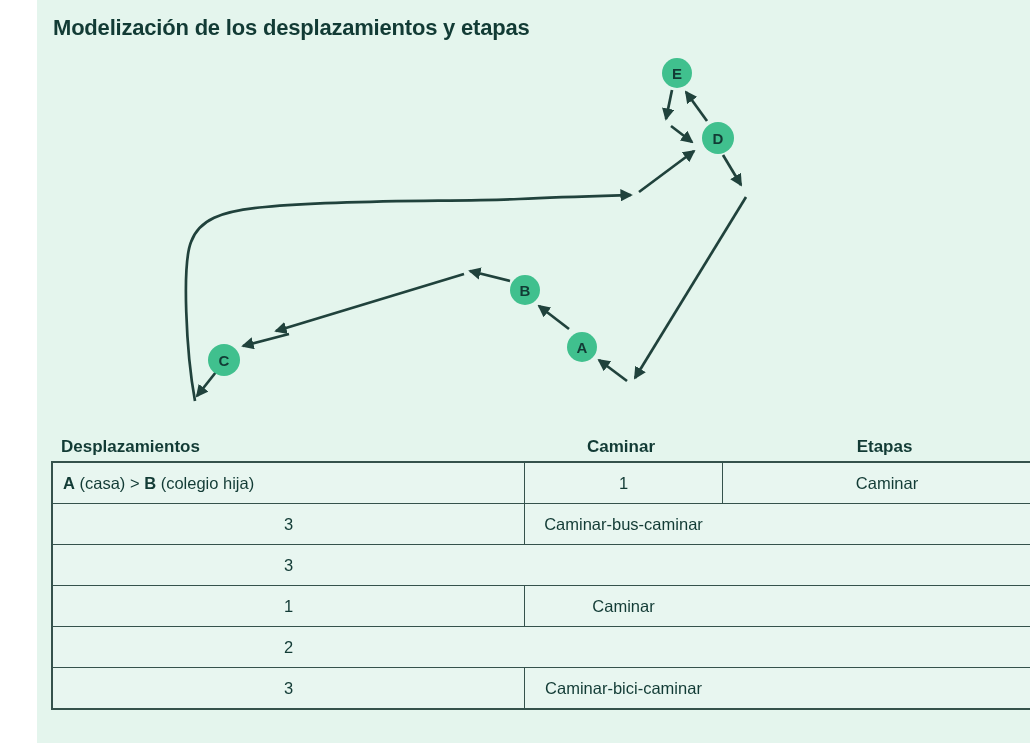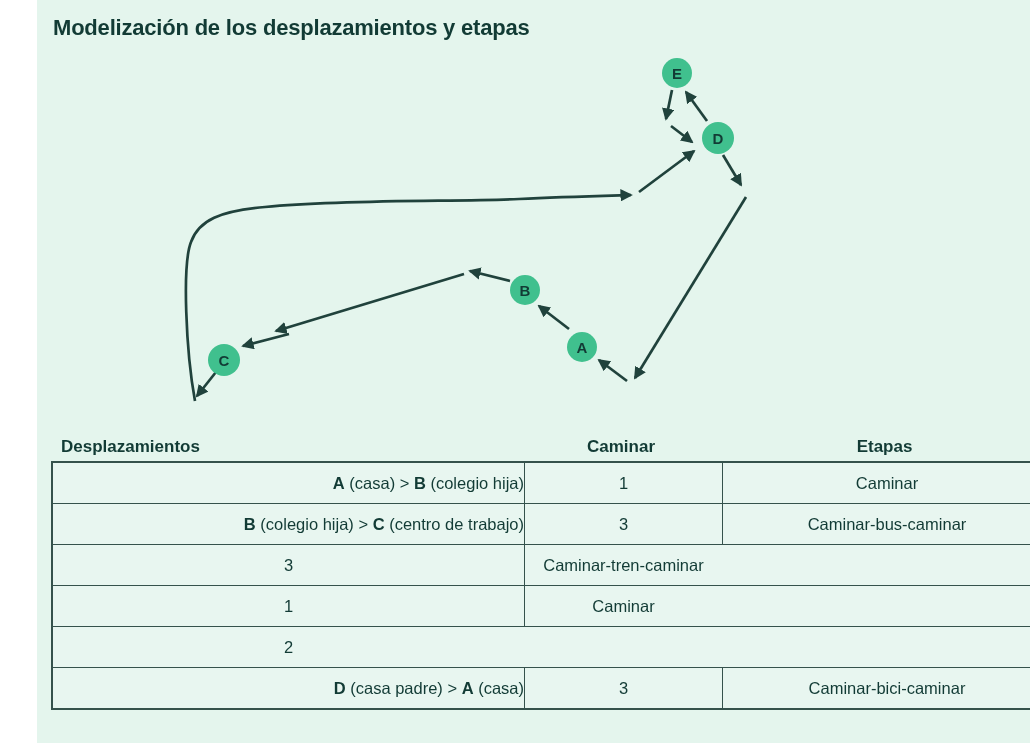--- a/index.html
+++ b/index.html
@@ -39,21 +39,21 @@
     border:2px solid var(--border,#35524c);
     background:rgba(255,255,255,0.16);
   }
   .trow{
     display:grid;grid-template-columns:471px 198px 329px;
     height:40px;align-items:center;
     font-size:16.5px;
   }
   .trow + .trow{border-top:1px solid var(--border,#35524c);}
   .tcell{height:100%;display:flex;align-items:center;justify-content:center;box-sizing:border-box;}
-  .tcell.route{justify-content:flex-end;padding-left:10px;}
+  .tcell.route{justify-content:flex-start;padding-left:10px;}
   .tcell + .tcell{border-left:1px solid var(--border,#35524c);}
   .tcell b{font-weight:bold;}
 </style>
 </head>
 <body>
 
 <div class="page">
 
   <div class="title">
     <div>Modelización de los desplazamientos y etapas</div>
@@ -110,40 +110,33 @@
     </div>
     <div class="tbody" id="tbody">
         <div class="trow">
           <div class="tcell route">
             <span><b>A</b> (casa) &gt; <b>B</b> (colegio hija)</span>
           </div>
           <div class="tcell">1</div>
           <div class="tcell">Caminar</div>
         </div>
         <div class="trow">
-          <div class="tcell route">
-            <span><b>B</b> (colegio hija) &gt; <b>C</b> (centro de trabajo)</span>
-          </div>
           <div class="tcell">3</div>
           <div class="tcell">Caminar-bus-caminar</div>
         </div>
         <div class="trow">
           <div class="tcell">3</div>
-          <div class="tcell">Caminar-tren-caminar</div>
         </div>
         <div class="trow">
           <div class="tcell">1</div>
           <div class="tcell">Caminar</div>
         </div>
         <div class="trow">
           <div class="tcell">2</div>
         </div>
         <div class="trow">
-          <div class="tcell route">
-            <span><b>D</b> (casa padre) &gt; <b>A</b> (casa)</span>
-          </div>
           <div class="tcell">3</div>
           <div class="tcell">Caminar-bici-caminar</div>
         </div>
       </div>
   </div>
 
 </div>
 
 </body></html>

